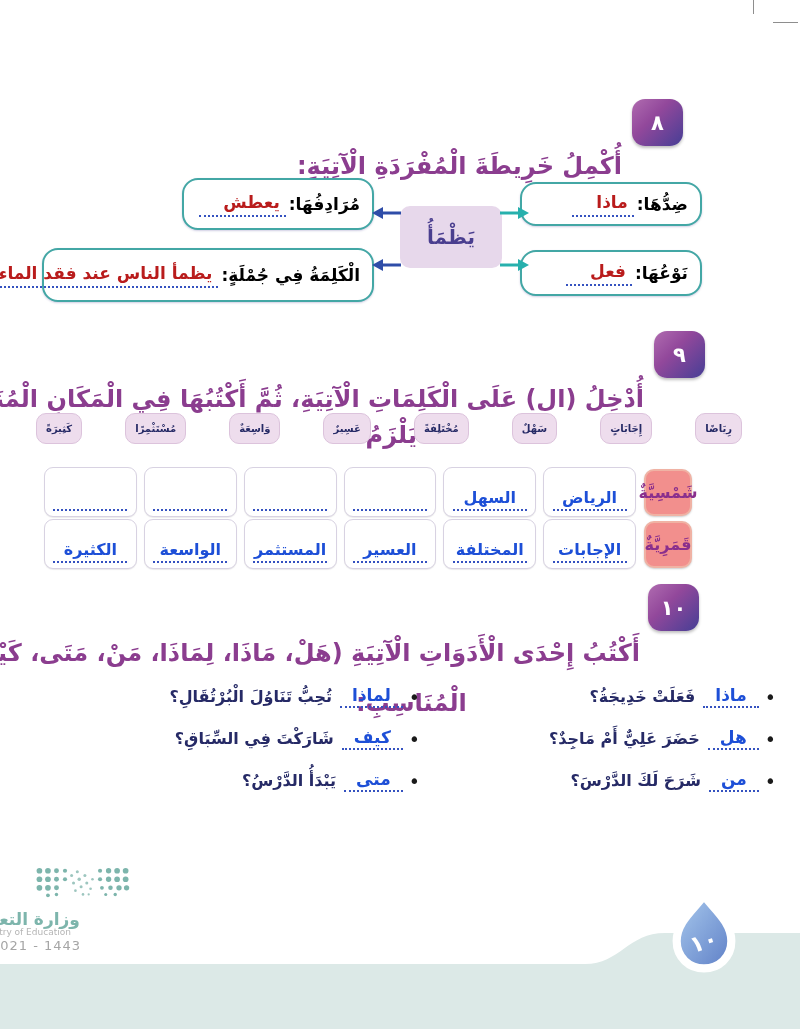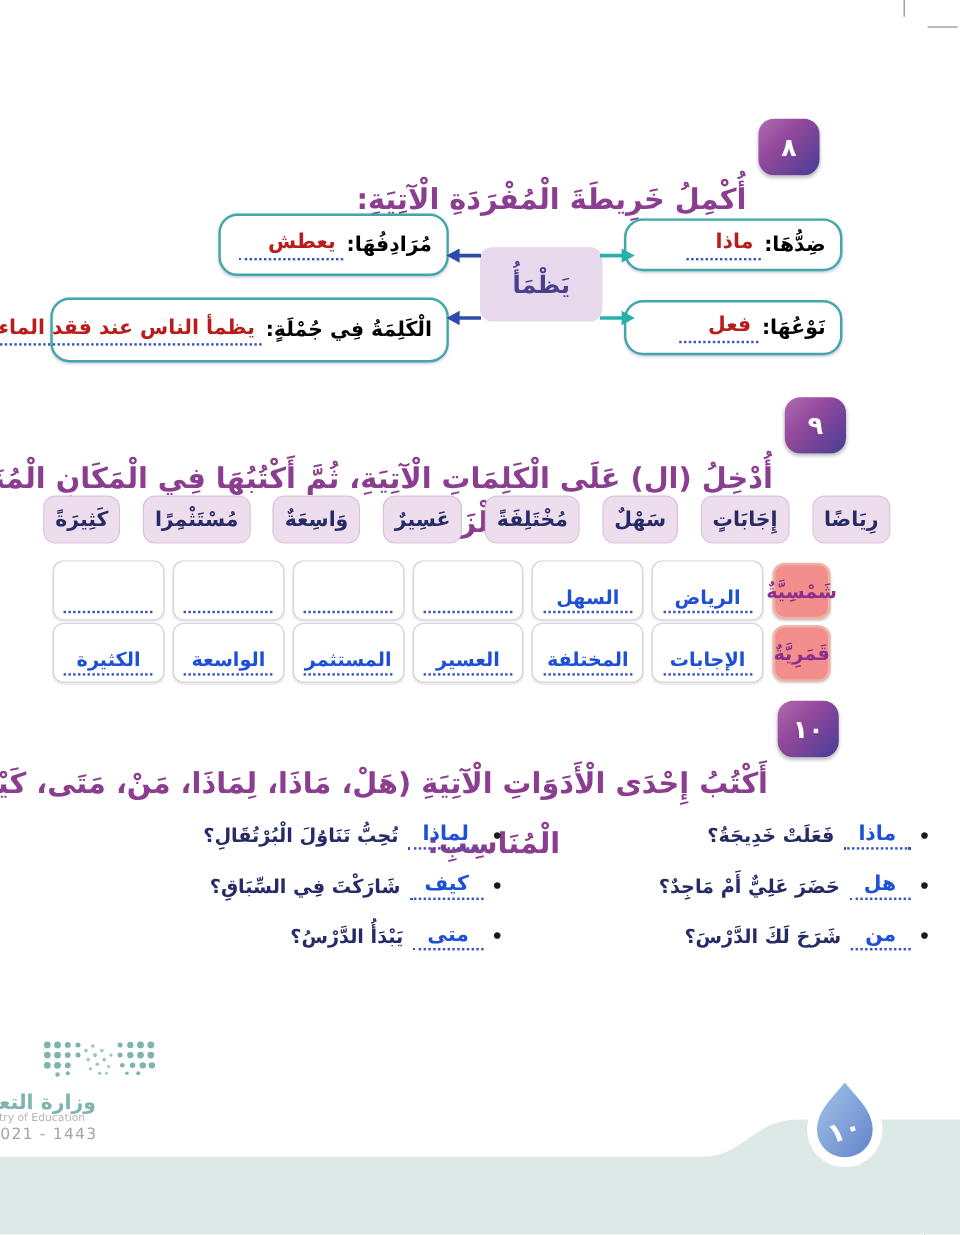--- a/index.html
+++ b/index.html
@@ -20,21 +20,21 @@
   .map-label { color:#000000; font-weight:bold; font-size:17px; }
   .map-ans { color:#b91c1c; font-weight:bold; font-size:17px; border-bottom:2px dotted #3552c0;
              padding:0 6px 1px 24px; margin-right:3px; line-height:1.3; }
   .map-center { position:absolute; background:#e7d8eb; border-radius:10px; color:#4a3e8f;
                 font-weight:bold; font-size:20px; display:flex; align-items:center; justify-content:center; }
   .arr { position:absolute; }
 
   .chips { position:absolute; left:36px; top:413px; width:706px; direction:rtl; display:flex;
            justify-content:space-between; align-items:center; }
   .chip { background:#eedded; border:1.5px solid #dcc3dc; border-radius:10px; padding:9px 9px;
-          color:#262a66; font-weight:bold; font-size:17px; white-space:nowrap; }
+          color:#262a66; font-weight:bold; font-size:10px; white-space:nowrap; }
 
   .cat-chip { position:absolute; width:48px; height:47px; box-sizing:border-box; background:#f28f8d;
               border:2px solid #f0b2a4; border-radius:10px; color:#8a2f8d; font-weight:bold;
               font-size:16px; display:flex; align-items:center; justify-content:center;
               direction:rtl; box-shadow:0 1px 2px rgba(0,0,0,.2); }
   .ansrow { position:absolute; width:592px; height:50px; direction:rtl; display:flex; gap:7px; }
   .ans-box { flex:1; box-sizing:border-box; background:#fff; border:1.5px solid #d8d2e2;
              border-radius:9px; display:flex; align-items:flex-end; justify-content:center;
              padding-bottom:5px; box-shadow:0 1px 1px rgba(0,0,0,.08); }
   .box-ans { color:#1d4fd7; font-weight:bold; font-size:16px; border-bottom:2px dotted #3552c0;

